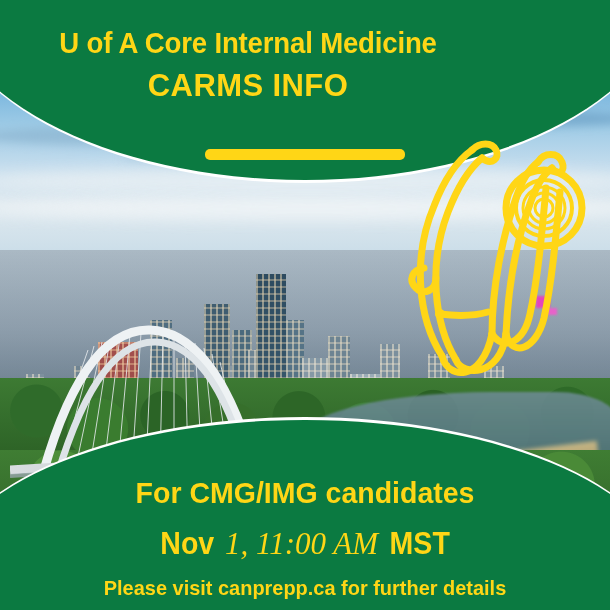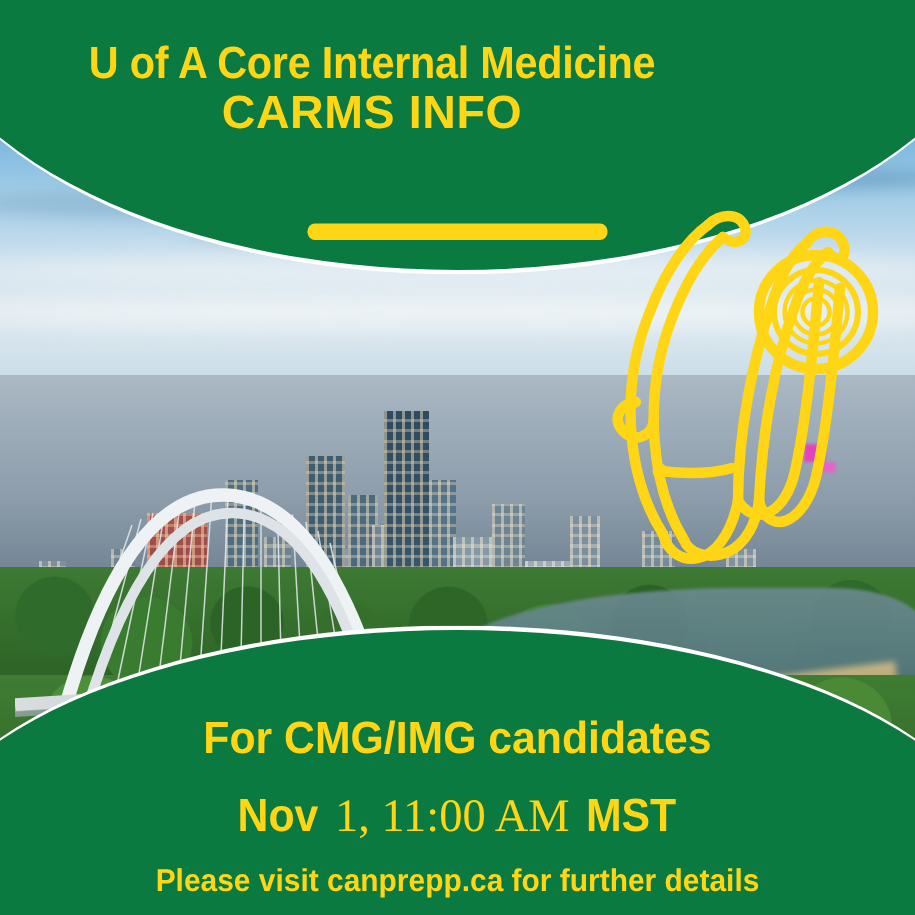--- a/index.html
+++ b/index.html
@@ -143,21 +143,21 @@
     margin-top:28px;
     transform:scaleX(.92);
   }
   .t-line2, .t-line3{
     font-family:"Liberation Sans", sans-serif;
     font-weight:bold;
     font-size:31px;
     line-height:1.12;
     letter-spacing:.4px;
   }
-  .t-line2{}
+  .t-line2{margin-top:11px;}
 
   .divider{
     position:absolute;
     left:205px;top:149px;
     width:200px;height:11px;
     background:var(--yellow);
     border-radius:5px;
     z-index:7;
   }
 
@@ -179,20 +179,21 @@
   }
   .f-line2 .bold-sans{
     font-family:"Liberation Sans", sans-serif;
     font-weight:bold;
     transform:scaleX(.92);
     display:inline-block;
   }
   .f-line2 .serif{
     font-family:"Liberation Serif", serif;
     font-weight:normal;
+    font-style:italic;
   }
   .f-line3{
     margin-top:18px;
     font-family:"Liberation Sans", sans-serif;
     font-weight:bold;font-size:21px;line-height:1;
     transform:scaleX(.95);
   }
 
   
   .steth{position:absolute;left:396px;top:128px;width:214px;height:250px;z-index:5;}

